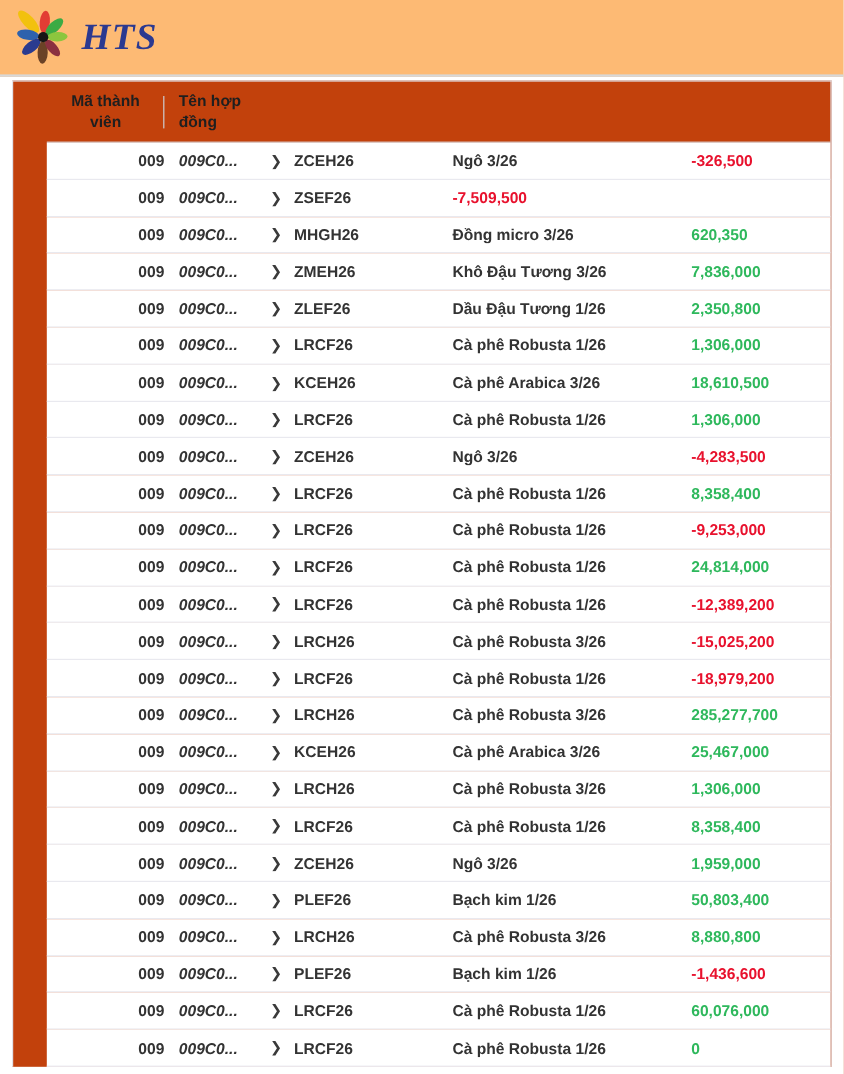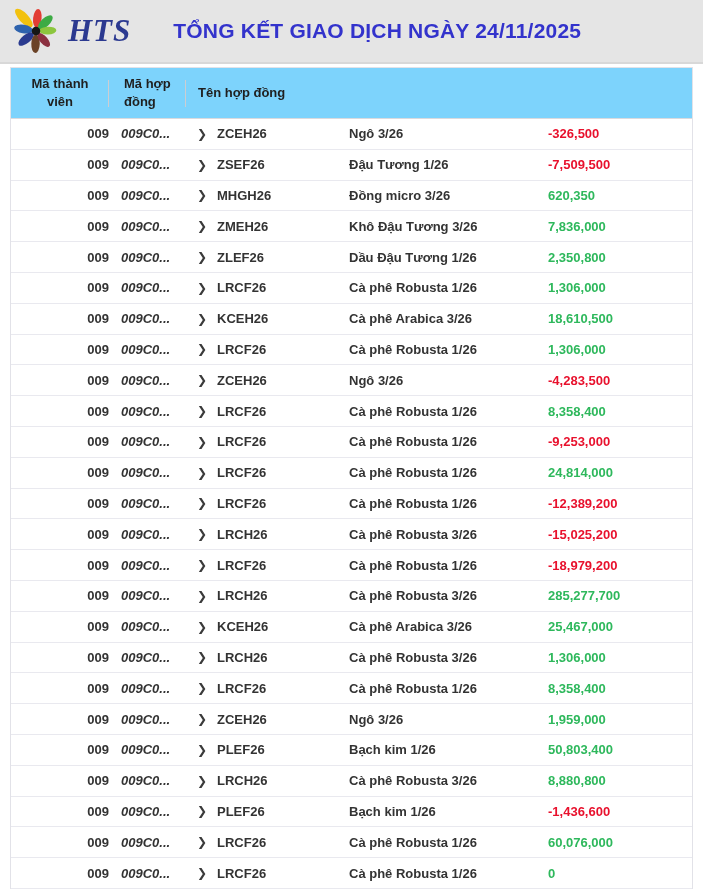--- a/index.html
+++ b/index.html
@@ -8,42 +8,43 @@
     font-family:"Liberation Sans","DejaVu Sans",sans-serif;
     color:#333;
   }
 
   
   .header-bar {
     height:64px; box-sizing:border-box;
     display:flex; align-items:center;
     padding-left:8px;
     border-bottom:2px solid #d8d8d8;
-    background:#e5e5e5;
+    background:#fdba74;
   }
   .logo { display:flex; align-items:center; }
   .logo svg { display:block; }
   .logo-text {
     font-family:"Liberation Serif","DejaVu Serif",serif;
     font-style:italic; font-weight:bold;
     font-size:31px; color:#2b3990;
     margin-left:4px; letter-spacing:1px;
   }
   .page-title {
     margin-left:42px;
     font-size:21px; font-weight:bold;
     color:#3333cc; letter-spacing:0.2px;
     white-space:nowrap;
   }
 
   
   .table {
     margin:3px 10px 0 10px;
     border:1px solid #e2e2e8; border-bottom:none;
-    background:#7dd3fc;
+    background:#c2410c;
+    padding-left:28px;
   }
   .thead {
     display:grid;
     grid-template-columns:98px 77px 151px 199px 1fr;
     height:51px; box-sizing:border-box;
     border-bottom:1px solid #dadade;
   }
   .th {
     position:relative;
     display:flex; flex-direction:column; justify-content:center;
@@ -94,51 +95,46 @@
           <ellipse cx="48" cy="33" rx="11" ry="5" fill="#2e62ad" transform="rotate(189,33,33)"></ellipse>
           <ellipse cx="48" cy="33" rx="11" ry="5" fill="#2a3b8f" transform="rotate(141,33,33)"></ellipse>
           <ellipse cx="48" cy="33" rx="11" ry="5" fill="#6b4226" transform="rotate(92,33,33)"></ellipse>
           <ellipse cx="47" cy="33" rx="10" ry="4.6" fill="#8b3040" transform="rotate(49,33,33)"></ellipse>
           <circle cx="33" cy="33" r="5" fill="#161616"></circle>
         </g>
       </svg>
     </span>
     <span class="logo-text">HTS</span>
   </div>
-  <div class="page-title">TỔNG KẾT GIAO DỊCH NGÀY 24/11/2025</div>
 </div>
 
 <div class="table">
   <div class="thead">
       <div class="th center">
         <div>Mã thành</div>
         <div>viên</div>
       </div>
-      <div class="th pl15">
-        <div>Mã hợp đồng</div>
-      </div>
       <div class="th pl12">
         <div>Tên hợp đồng</div>
       </div>
     </div>
   <div>
       <div class="tr">
         <div class="td c-member">009</div>
         <div class="td c-account">009C0...</div>
         <div class="td c-chev">❯</div>
         <div class="td c-contract">ZCEH26</div>
         <div class="td c-name">Ngô 3/26</div>
         <div class="td c-pnl pnl-neg">-326,500</div>
       </div>
       <div class="tr">
         <div class="td c-member">009</div>
         <div class="td c-account">009C0...</div>
         <div class="td c-chev">❯</div>
         <div class="td c-contract">ZSEF26</div>
-        <div class="td c-name">Đậu Tương 1/26</div>
         <div class="td c-pnl pnl-neg">-7,509,500</div>
       </div>
       <div class="tr">
         <div class="td c-member">009</div>
         <div class="td c-account">009C0...</div>
         <div class="td c-chev">❯</div>
         <div class="td c-contract">MHGH26</div>
         <div class="td c-name">Đồng micro 3/26</div>
         <div class="td c-pnl pnl-pos">620,350</div>
       </div>

